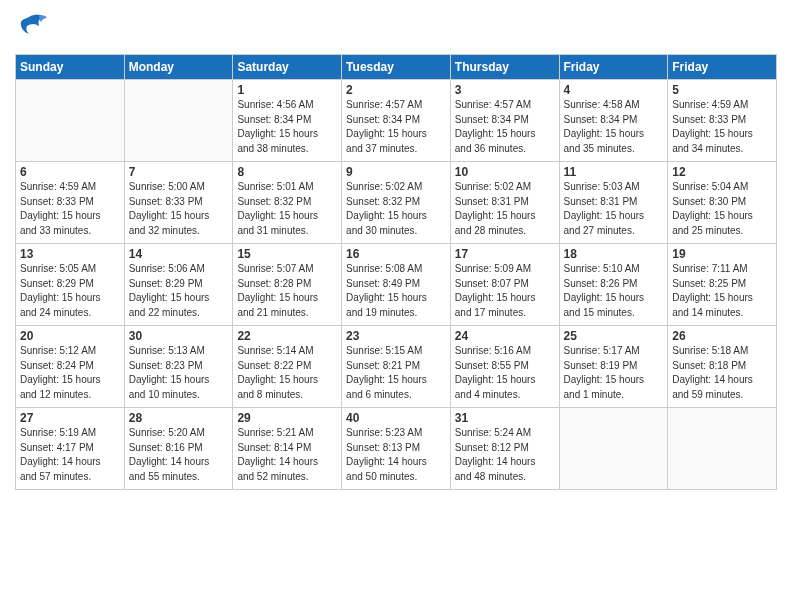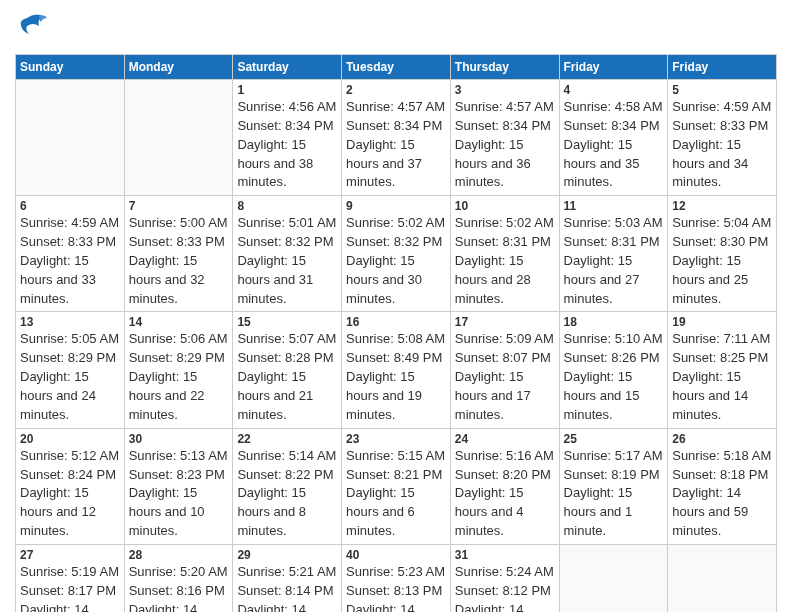--- a/index.html
+++ b/index.html
@@ -37,21 +37,21 @@
       width: calc(100% / 7);
       height: 82px;
       font-size: 9.5px;
       color: #333;
       background: #fff;
     }
     
     .calendar td.empty { background: #f9f9f9; }
     
     .day-num { font-size: 12px; font-weight: bold; margin-bottom: 1px; }
-    .day-info { font-size: 13px; line-height: 1.45; color: #333; }
+    .day-info { font-size: 10px; line-height: 1.45; color: #333; }
 
     .logo-wrapper { display: flex; align-items: center; gap: 2px; }
   </style>
 </head>
 <body>
 
 <div class="container">
   <div class="header">
     <div class="logo">
       <div class="logo-wrapper">
@@ -250,21 +250,21 @@
           <td>
             <div class="day-num">23</div>
             <div class="day-info">Sunrise: 5:15 AM
 Sunset: 8:21 PM
 Daylight: 15 hours
 and 6 minutes.</div>
           </td>
           <td>
             <div class="day-num">24</div>
             <div class="day-info">Sunrise: 5:16 AM
-Sunset: 8:20 PM
+Sunset: 8:55 PM
 Daylight: 15 hours
 and 4 minutes.</div>
           </td>
           <td>
             <div class="day-num">25</div>
             <div class="day-info">Sunrise: 5:17 AM
 Sunset: 8:19 PM
 Daylight: 15 hours
 and 1 minute.</div>
           </td>
@@ -273,21 +273,21 @@
             <div class="day-info">Sunrise: 5:18 AM
 Sunset: 8:18 PM
 Daylight: 14 hours
 and 59 minutes.</div>
           </td>
         </tr>
         <tr>
           <td>
             <div class="day-num">27</div>
             <div class="day-info">Sunrise: 5:19 AM
-Sunset: 8:17 PM
+Sunset: 4:17 PM
 Daylight: 14 hours
 and 57 minutes.</div>
           </td>
           <td>
             <div class="day-num">28</div>
             <div class="day-info">Sunrise: 5:20 AM
 Sunset: 8:16 PM
 Daylight: 14 hours
 and 55 minutes.</div>
           </td>

